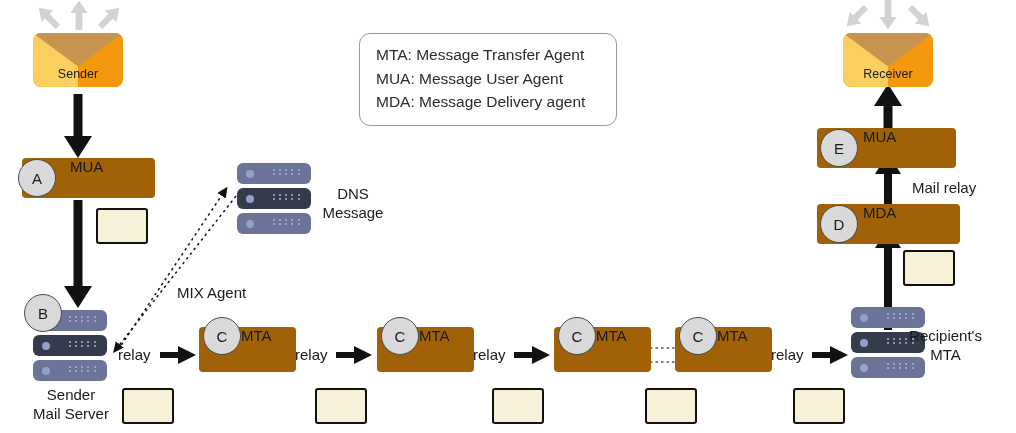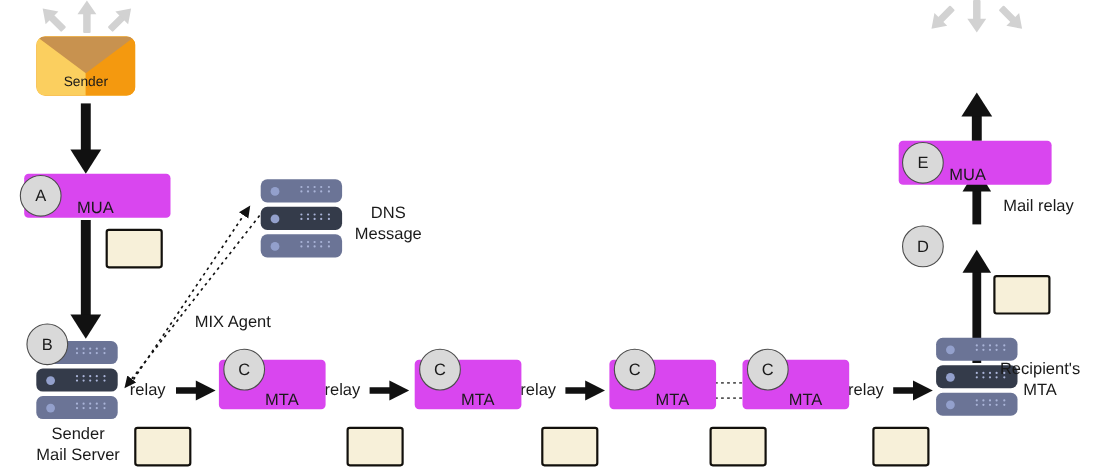--- a/index.html
+++ b/index.html
@@ -9,23 +9,23 @@
     font-family:"Liberation Sans","DejaVu Sans",sans-serif;
     overflow:hidden;
     position:relative;
     color:#1a1a1a;
   }
   #canvas{position:absolute;left:0;top:0;width:1016px;height:433px;}
   .abs{position:absolute;}
 
   
   .nodebox{
-    background:#d946ef;
+    background:#a16207;
     border-radius:4px;
-    display:flex;align-items:flex-end;
+    display:flex;align-items:flex-start;
     box-sizing:border-box;
   }
   .nodebox .nlabel{
     font-size:15px;
     color:#1a1a1a;
     white-space:nowrap;
   }
   .badge{
     position:absolute;
     width:38px;height:38px;border-radius:50%;
@@ -379,20 +379,25 @@
           <i></i>
       </span>
     </div>
   </div>
   <div class="txt center abs" style="left:318px;top:185px;width:70px;">
     <div>DNS</div>
     <div>Message</div>
   </div>
   <div class="txt abs" style="left:177px;top:284px;">MIX Agent</div>
 
+  <div class="legend abs" style="left:359px;top:33px;width:258px;height:93px;">
+    <div>MTA: Message Transfer Agent</div>
+    <div>MUA: Message User Agent</div>
+    <div>MDA: Message Delivery agent</div>
+  </div>
 
   <div class="nodebox abs" style="left:199px;top:327px;width:97px;height:45px;padding-left:42px;">
     <span class="nlabel">MTA</span>
   </div>
   <div class="badge" style="left:203px;top:317px;">
     <span>C</span>
   </div>
   <div class="env" style="left:315px;top:388px;">
     <div class="box"></div>
   </div>
@@ -477,27 +482,38 @@
   </div>
   <div class="txt center abs" style="left:903px;top:327px;width:85px;">
     <div>Recipient's</div>
     <div>MTA</div>
   </div>
 
   <div class="env" style="left:903px;top:250px;">
     <div class="box"></div>
   </div>
 
+  <div class="nodebox abs" style="left:817px;top:204px;width:143px;height:40px;padding-left:46px;">
+    <span class="nlabel">MDA</span>
+  </div>
   <div class="badge" style="left:820px;top:205px;">
     <span>D</span>
   </div>
 
   <div class="txt abs" style="left:912px;top:179px;">Mail relay</div>
 
   <div class="nodebox abs" style="left:817px;top:128px;width:139px;height:40px;padding-left:46px;">
     <span class="nlabel">MUA</span>
   </div>
   <div class="badge" style="left:820px;top:129px;">
     <span>E</span>
   </div>
 
+  <div class="bigmail" style="left:843px;top:33px;">
+    <div class="body">
+      <div class="lflap"></div>
+      <div class="rflap"></div>
+      <div class="topflap"></div>
+    </div>
+    <div class="cap">Receiver</div>
+  </div>
 
 </div>
 
 </body></html>

